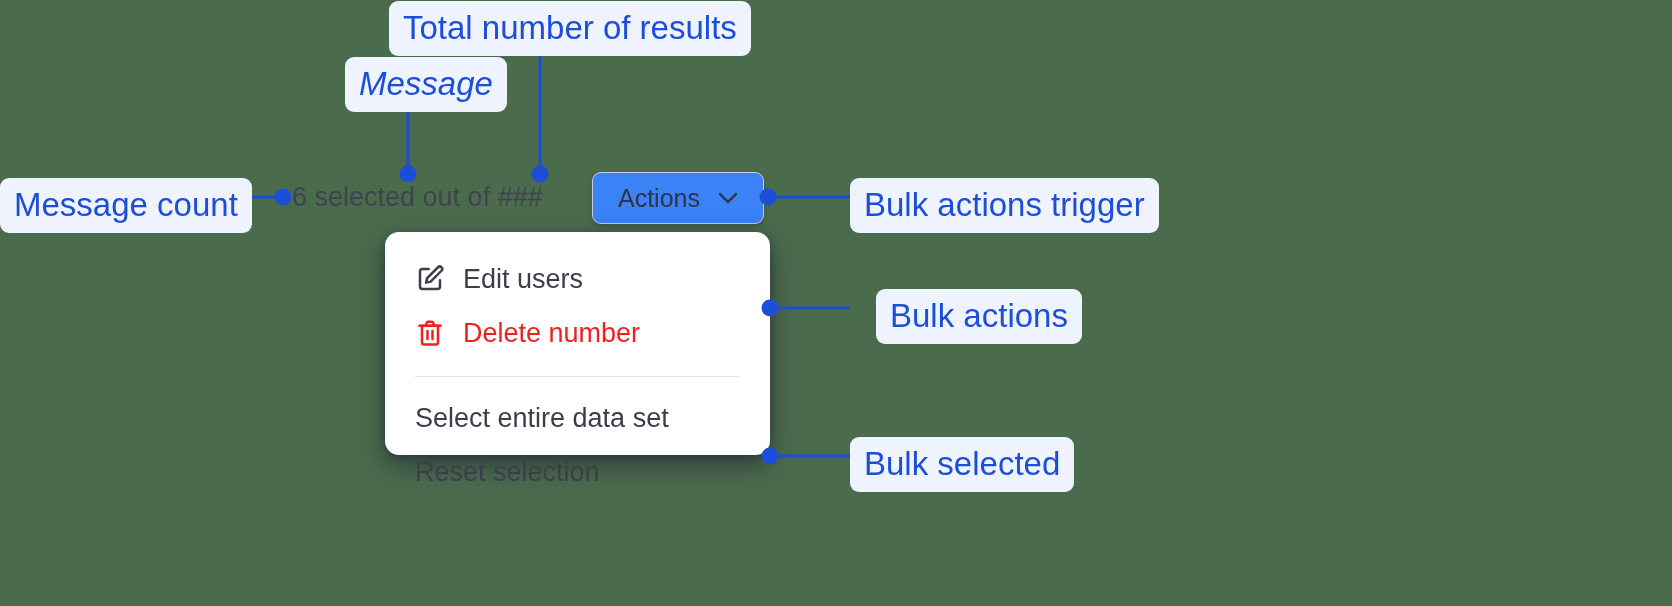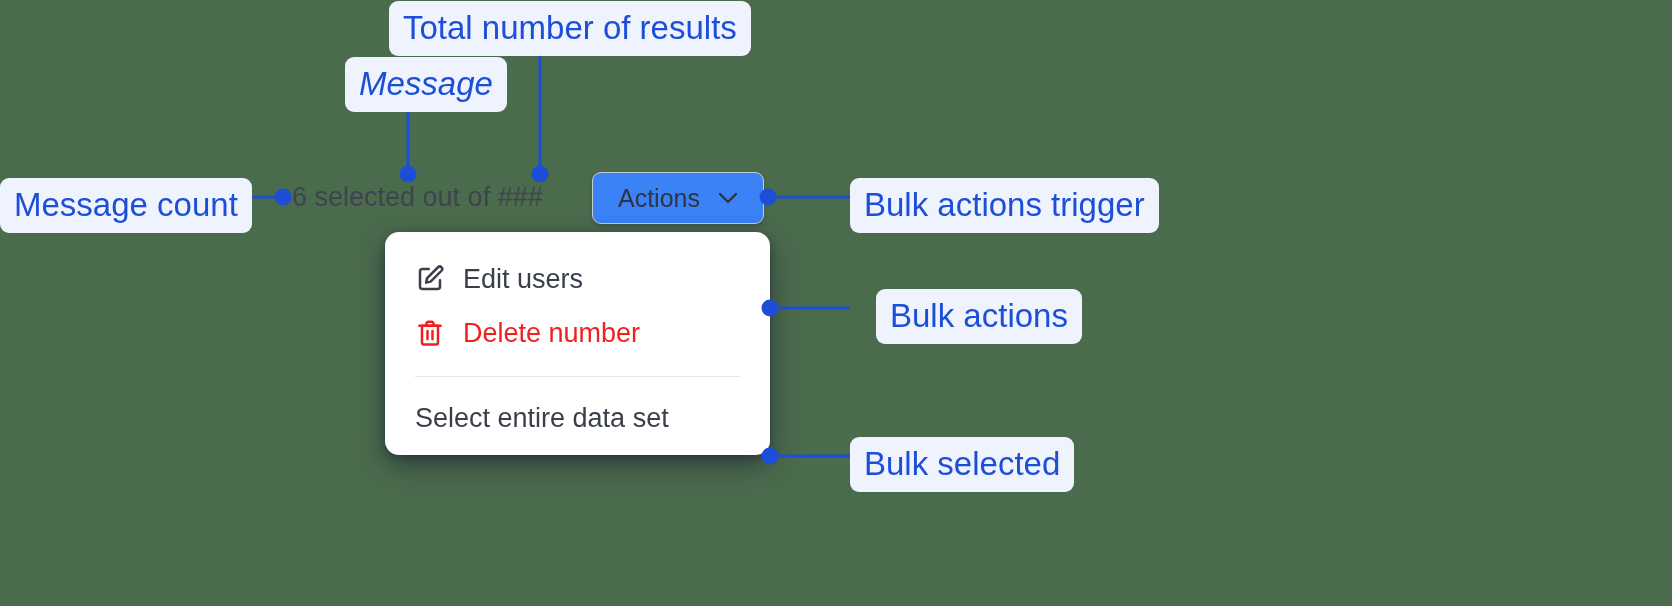--- a/index.html
+++ b/index.html
@@ -174,20 +174,23 @@
         </svg>
         <span class="mi-label">Delete number</span>
       </div>
 
       <div class="menu-divider"></div>
 
       <div class="menu-item plain">
         <span class="mi-label">Select entire data set</span>
       </div>
 
+      <div class="menu-item plain">
+        <span class="mi-label">Reset selection</span>
+      </div>
 
     </div>
   </div>
 
   <svg id="connectors" viewBox="0 0 1672 606">
     <g stroke="#1d4ed8" stroke-width="3" fill="#1d4ed8">
 
       <line x1="540" y1="44" x2="540" y2="172"></line>
       <circle cx="540" cy="174" r="7"></circle>
 

